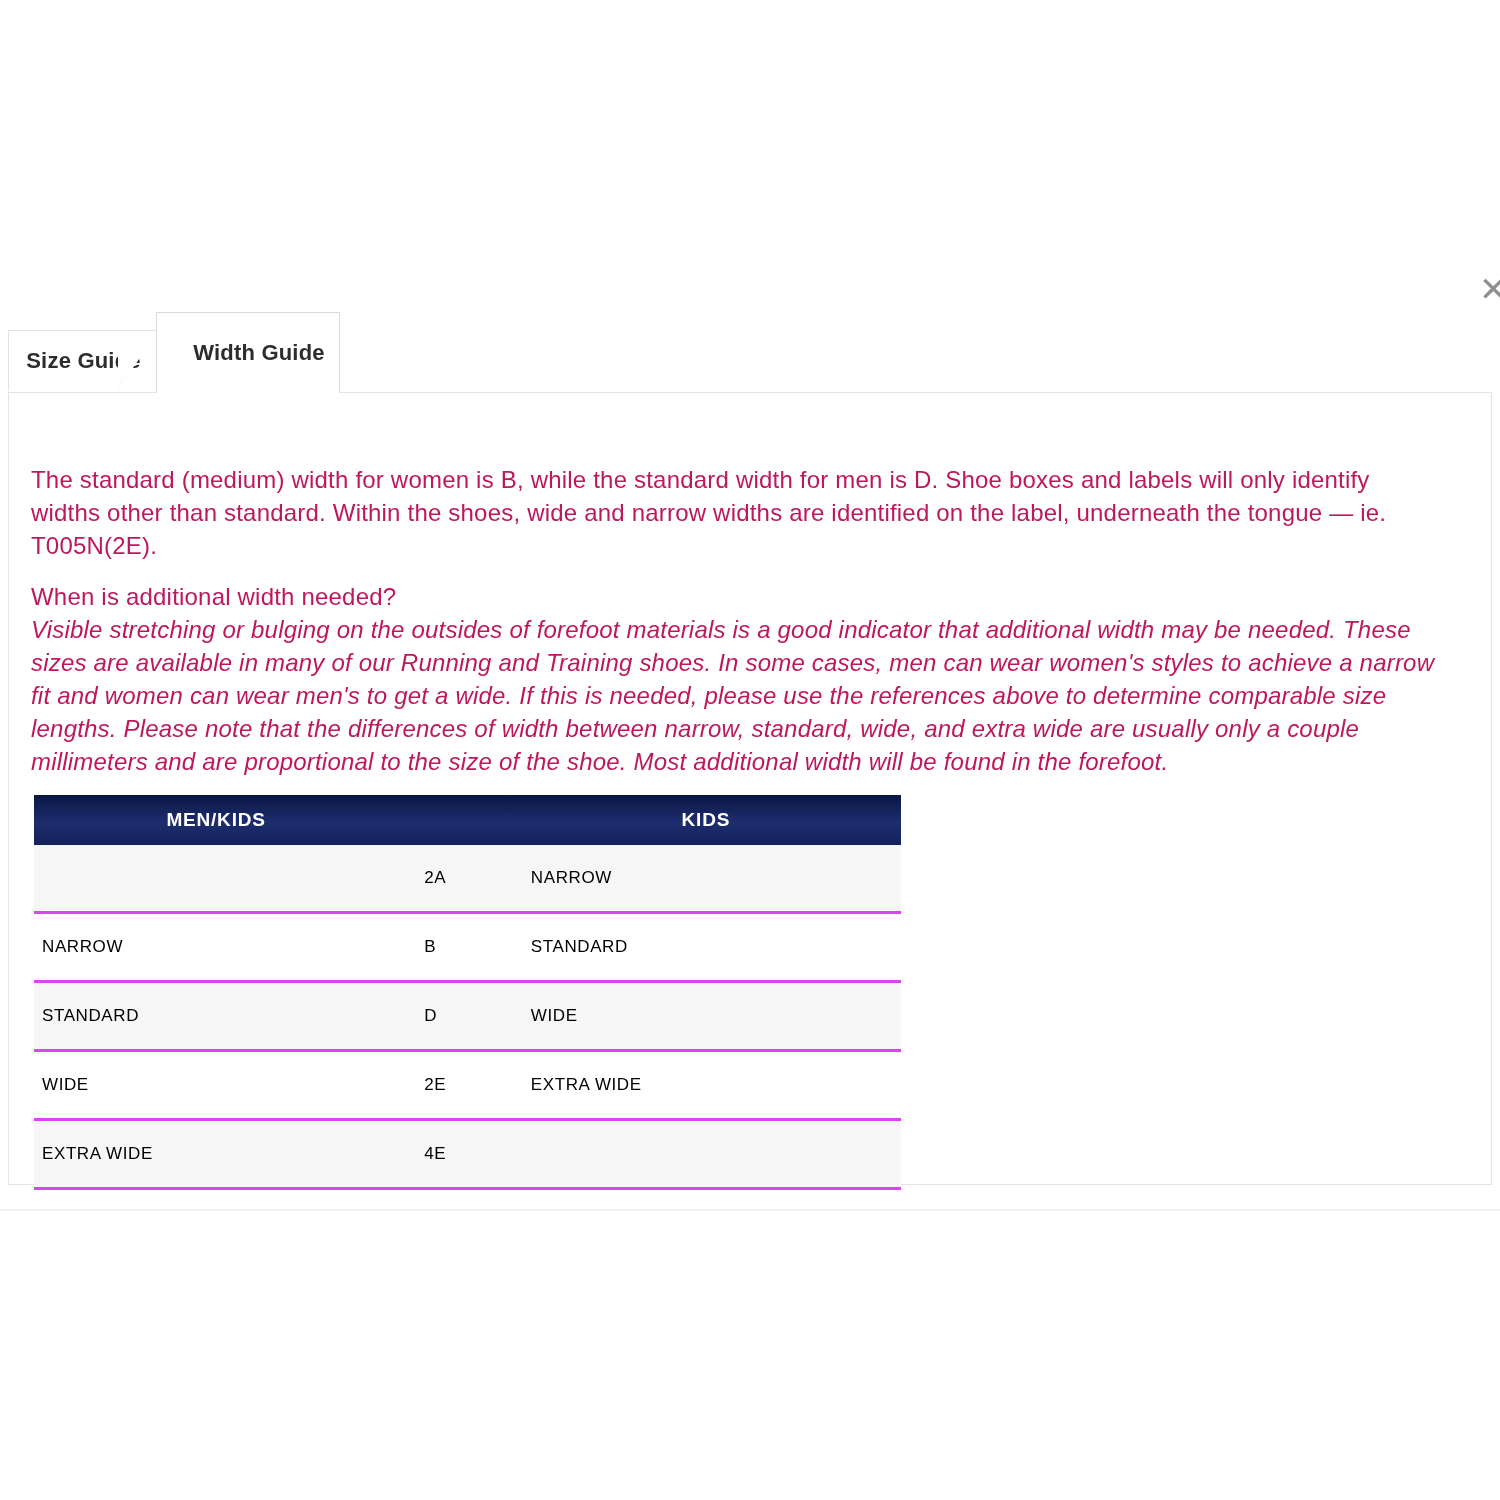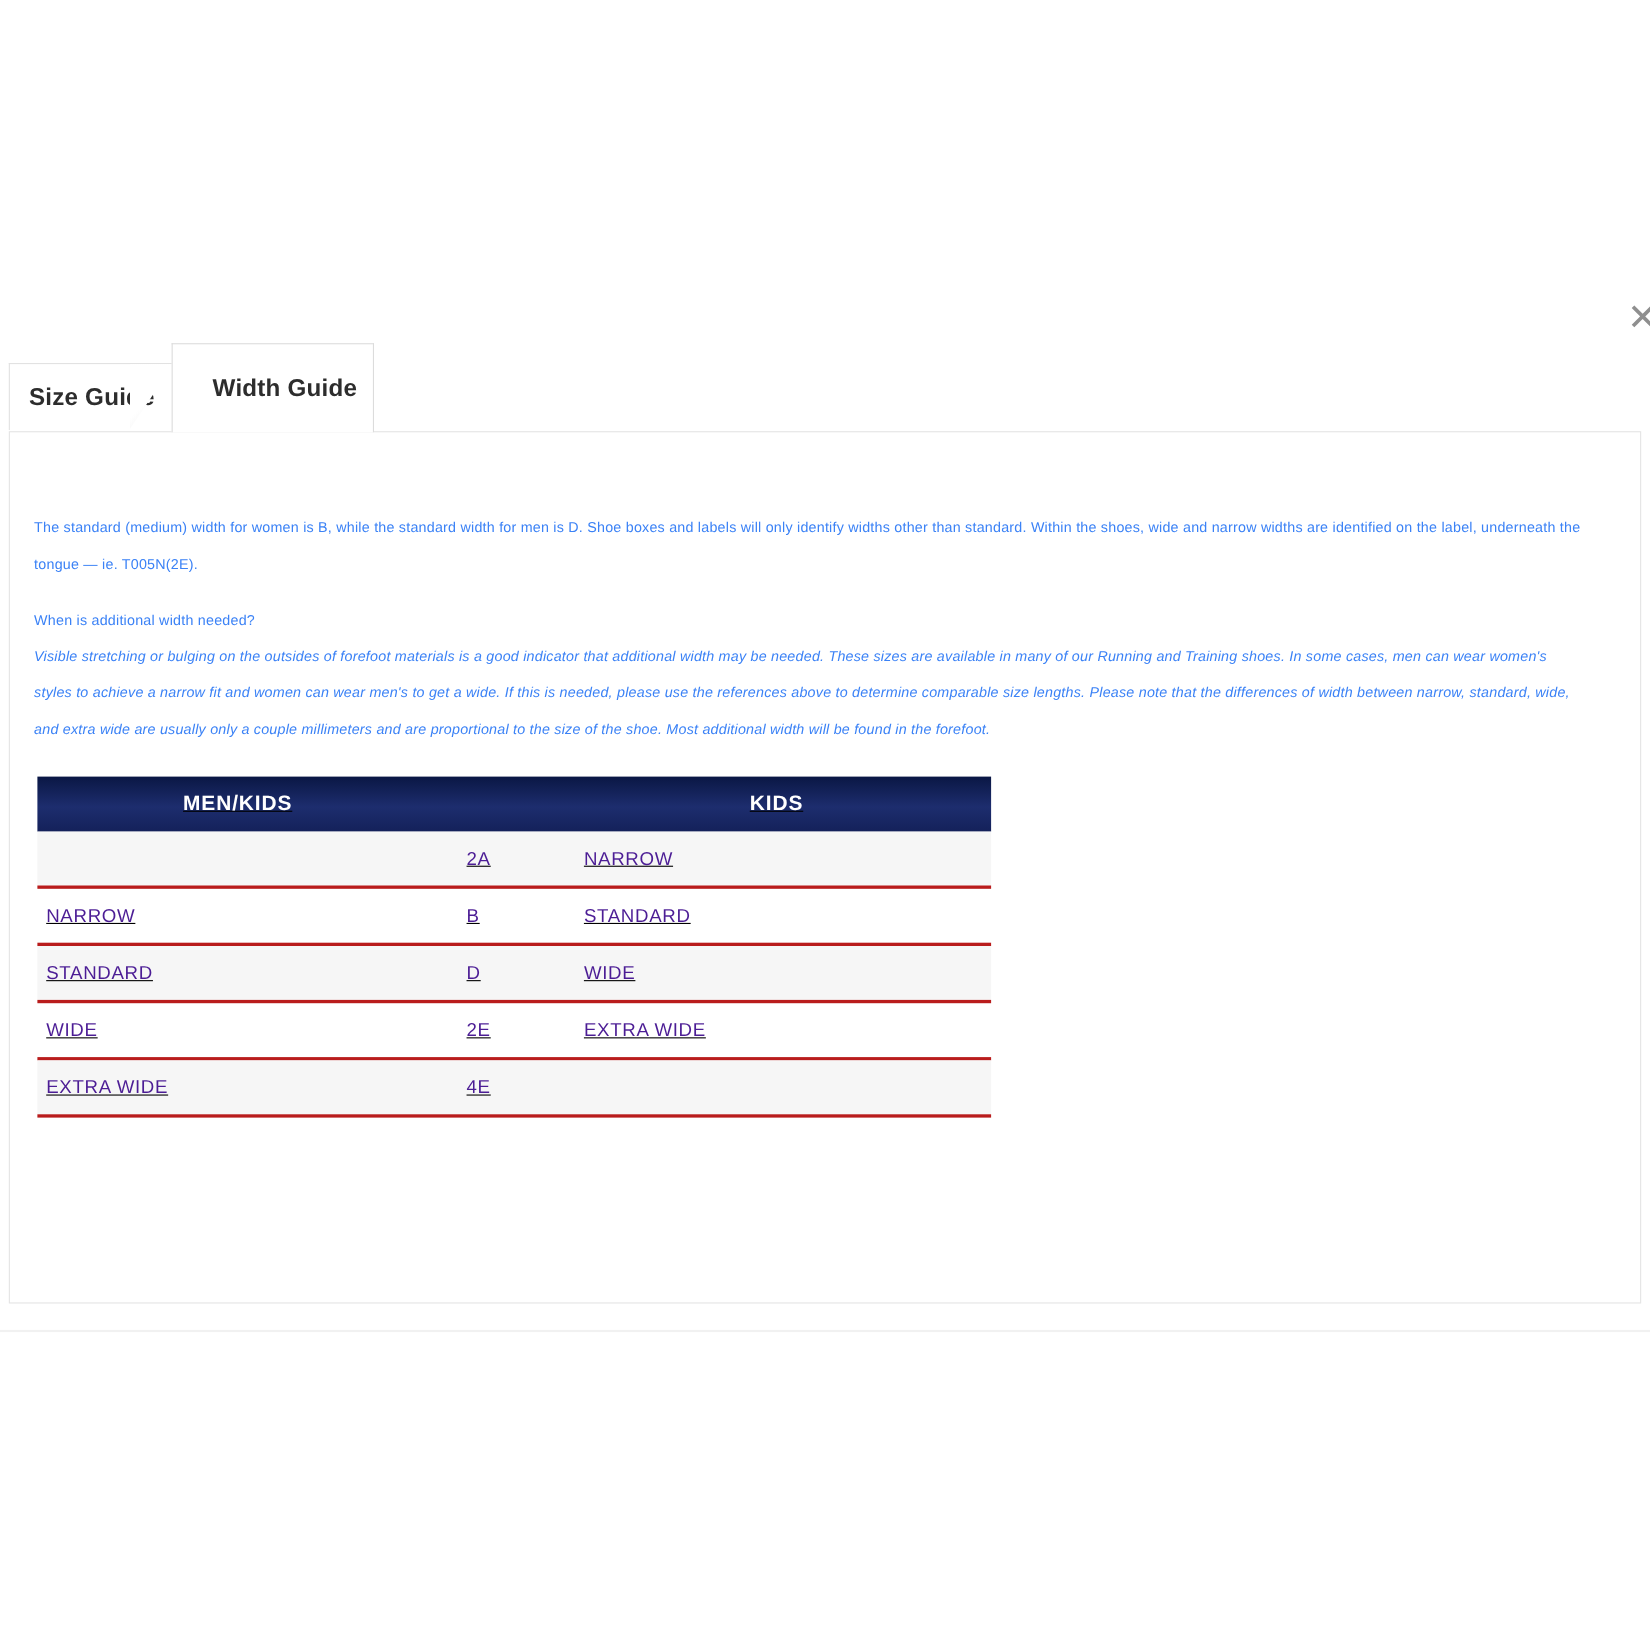--- a/index.html
+++ b/index.html
@@ -67,59 +67,58 @@
     background: #ffffff;
     border: 1px solid #e4e4e4;
     z-index: 1;
   }
   .panel-inner {
     position: absolute;
     left: 22px; top: 0;
     width: 1420px;
   }
   .body-text {
-    font-size: 13px;
+    font-size: 24px;
     line-height: 33px;
-    color: #3b82f6;
+    color: #be185d;
     letter-spacing: 0.2px;
   }
   .para-1 { margin-top: 70px; width: 1408px; }
   .para-heading { margin-top: 18px; width: 1408px; }
   .para-2 { width: 1408px; font-style: italic; }
 
   
   .width-table {
     position: relative;
-    margin-top: 27px;
+    margin-top: 17px;
     margin-left: 3px;
     width: 867px;
-    text-decoration: underline;
   }
   .wt-header {
     display: grid;
     grid-template-columns: 42% 13% 45%;
     height: 50px;
     align-items: center;
     background: linear-gradient(180deg, #0a1744 0%, #1d2d6e 55%, #14215a 100%);
   }
   .wt-header .hcell {
     color: #ffffff;
     font-weight: bold;
     font-size: 19px;
     letter-spacing: 0.8px;
     text-align: center;
   }
   .wt-row {
     display: grid;
     grid-template-columns: 42% 13% 45%;
-    height: 52px;
+    height: 69px;
     align-items: center;
-    border-bottom: 3px solid #b91c1c;
+    border-bottom: 3px solid #d946ef;
     font-size: 17px;
-    color: #4c1d95;
+    color: #000000;
     letter-spacing: 0.6px;
     text-transform: uppercase;
   }
   .wt-row.shaded { background: #f6f6f6; }
   .wt-row .c1 { padding-left: 8px; }
   .wt-row .c2 { padding-left: 26px; }
   .wt-row .c3 { padding-left: 20px; }
 
   
   .bottom-divider {

